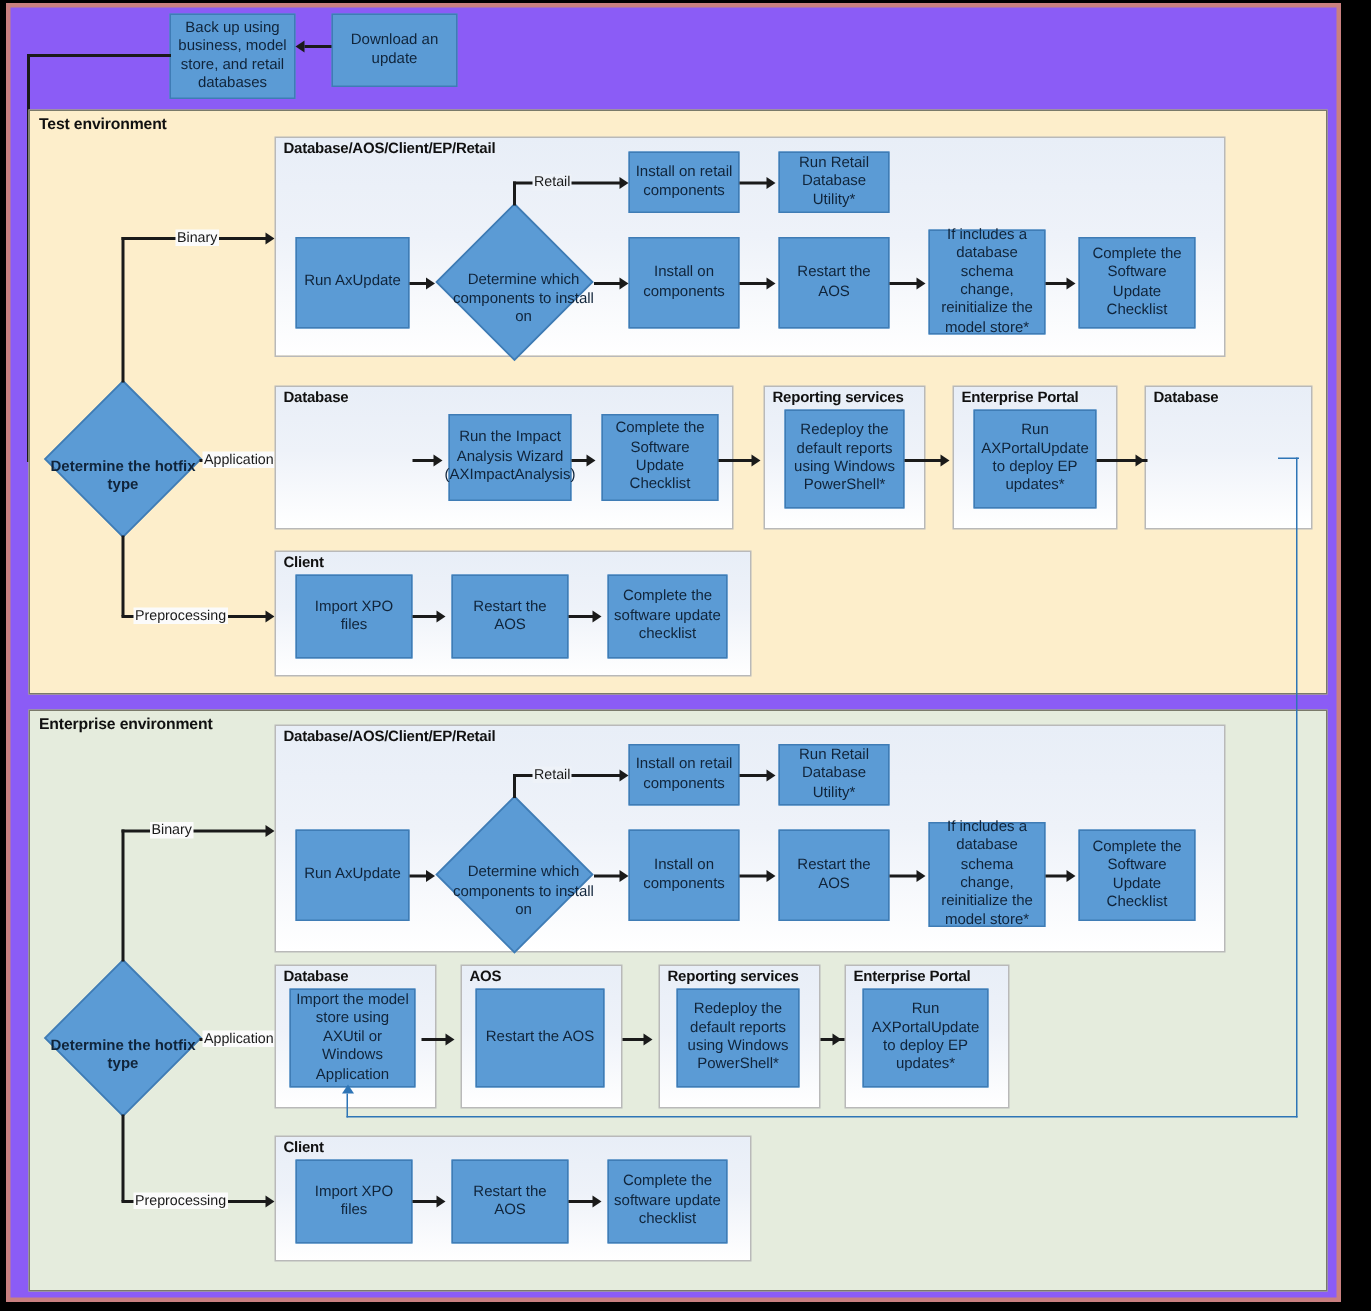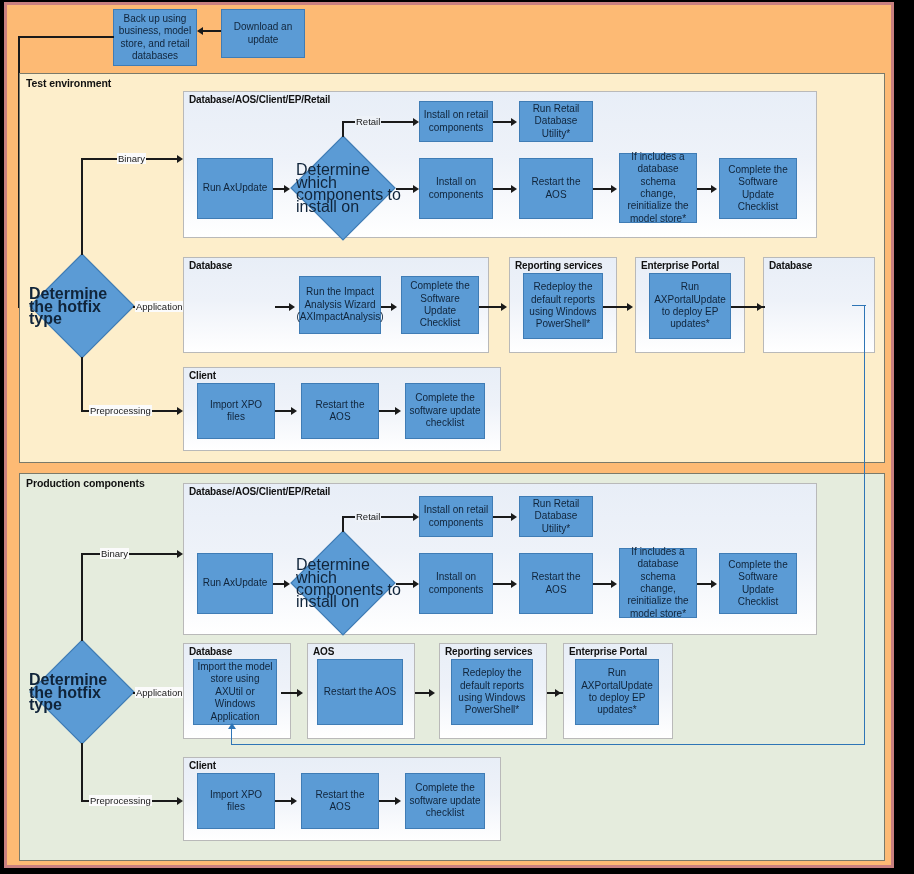--- a/index.html
+++ b/index.html
@@ -1,37 +1,37 @@
 <!DOCTYPE html>
 <html><head>
 <meta charset="utf-8">
 <style>
   html,body{margin:0;padding:0;background:#000;}
   body{font-family:"Liberation Sans", sans-serif;}
   #page{position:relative;width:914px;height:874px;background:#000;overflow:hidden;}
-  #frame{position:absolute;left:4px;top:2px;width:890px;height:866px;background:#fdba74;border:3px solid #c98080;box-sizing:border-box;}
+  #frame{position:absolute;left:4px;top:2px;width:890px;height:866px;background:#8b5cf6;border:3px solid #c98080;box-sizing:border-box;}
 
   .env{position:absolute;box-sizing:border-box;border:1px solid #7a7a6a;}
   .env-label{position:absolute;left:6px;top:3px;font-size:10.5px;font-weight:bold;color:#111;letter-spacing:-.1px;white-space:nowrap;}
   .env-test{background:#fdeecb;}
   .env-prod{background:#e5ecdd;}
 
   .lane{position:absolute;box-sizing:border-box;border:1px solid #b9b9b9;
         background:linear-gradient(180deg,#e8eef7 0%,#eef2f9 45%,#ffffff 100%);}
   .lane-label{position:absolute;left:5px;top:2px;font-size:10px;font-weight:bold;color:#111;white-space:nowrap;letter-spacing:-.15px;}
 
   .node{position:absolute;box-sizing:border-box;background:#5b9bd5;border:1px solid #3f7cb5;
         display:flex;align-items:center;justify-content:center;text-align:center;
         font-size:10px;color:#10243a;line-height:12.4px;padding:2px 3px;}
 
   .diamond{position:absolute;}
   .diamond svg{display:block;}
-  .diamond .dtext{position:absolute;left:0;top:1px;width:100%;height:100%;
-        display:flex;align-items:center;justify-content:center;text-align:left;
-        font-size:16px;color:#10243a;line-height:12.4px;}
+  .diamond .dtext{position:absolute;left:0;top:12px;width:100%;height:100%;
+        display:flex;align-items:center;justify-content:center;text-align:center;
+        font-size:10px;color:#10243a;line-height:12.4px;}
   .diamond.bold .dtext{font-weight:bold;}
 
   .conn{position:absolute;background:#1a1a1a;}
   .conn.h{height:1.6px;}
   .conn.v{width:1.6px;}
   .arrow{position:absolute;width:0;height:0;}
   .arrow.r{border-top:4px solid transparent;border-bottom:4px solid transparent;border-left:6px solid #1a1a1a;}
   .arrow.l{border-top:4px solid transparent;border-bottom:4px solid transparent;border-right:6px solid #1a1a1a;}
 
   .bconn{position:absolute;background:#2e75b6;}
@@ -166,21 +166,21 @@
   </div>
   <div class="node" style="left:190px;top:378px;width:78px;height:56px;">Import XPO files</div>
   <div class="node" style="left:294px;top:378px;width:78px;height:56px;">Restart the AOS</div>
   <div class="node" style="left:398px;top:378px;width:80px;height:56px;">Complete the software update checklist</div>
   <div class="conn h" style="left:268px;top:405px;width:20px;"></div>
   <div class="arrow r" style="left:284px;top:402px;"></div>
   <div class="conn h" style="left:372px;top:405px;width:20px;"></div>
   <div class="arrow r" style="left:388px;top:402px;"></div>
 
   <div class="env env-prod" style="left:12px;top:468px;width:866px;height:388px;">
-    <div class="env-label">Production components</div>
+    <div class="env-label">Enterprise environment</div>
   </div>
 
   <div class="diamond bold" style="left:22px;top:634px;width:106px;height:106px;">
     <svg width="106" height="106" viewBox="0 0 106 106">
           <polygon points="53,1 105,53 53,105 1,53" fill="#5b9bd5" stroke="#3f7cb5" stroke-width="1.2"></polygon>
         </svg>
     <div class="dtext">Determine the hotfix type</div>
   </div>
 
   <div class="conn v" style="left:74px;top:548px;height:88px;"></div>

